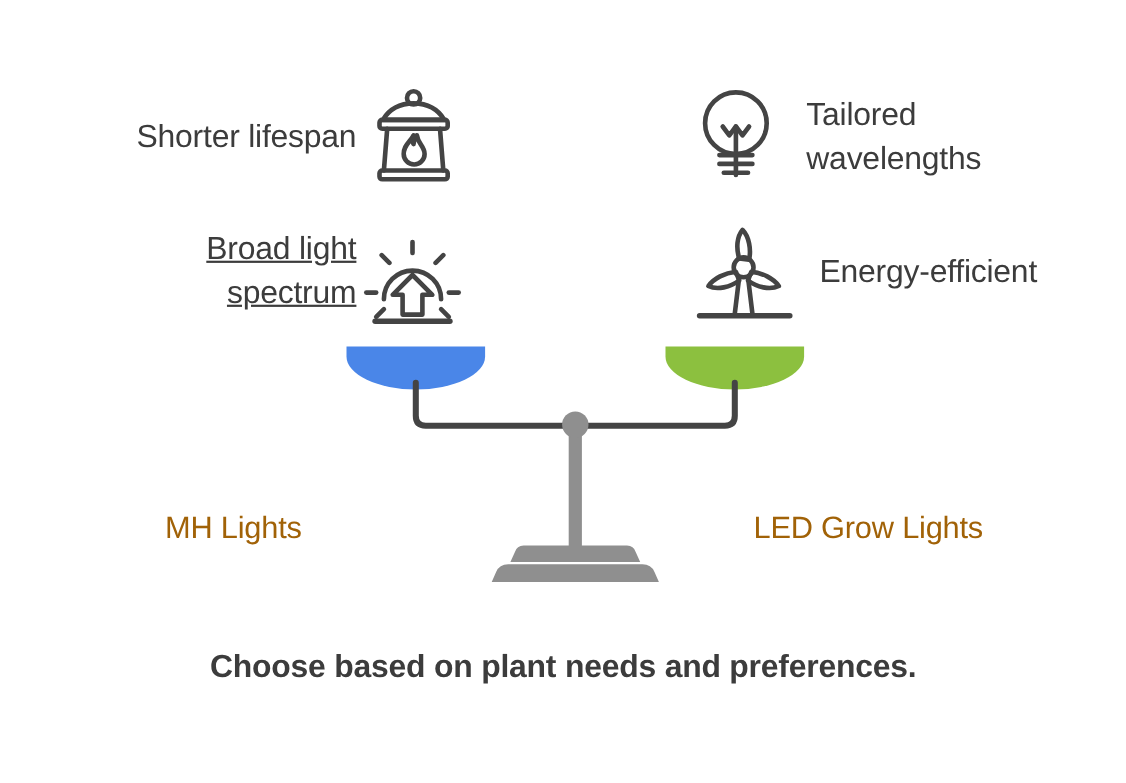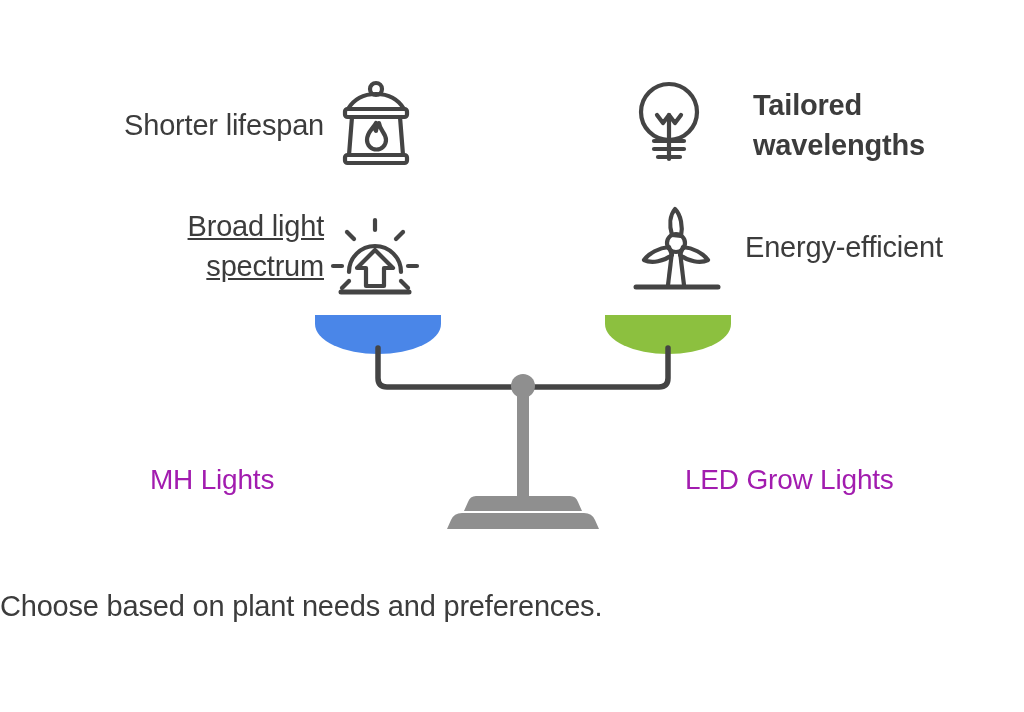--- a/index.html
+++ b/index.html
@@ -37,53 +37,53 @@
     top: 105px;
     width: 260px;
   }
   #label-broad-spectrum {
     right: 700px;
     top: 206px;
     width: 260px;
     text-decoration: underline;
   }
   #label-tailored-wavelengths {
-    left: 753px;
+    left: 733px;
     top: 85px;
     width: 260px;
-    font-weight: bold;
   }
   #label-energy-efficient {
     left: 733px;
     top: 227px;
     width: 280px;
     margin-left: 12px;
   }
 
   .side-name {
     position: absolute;
-    color: #a21caf;
+    color: #a16207;
     font-size: 28px;
     line-height: 34px;
     font-weight: 400;
     letter-spacing: -0.2px;
   }
   #name-left  { left: 150px; top: 463px; }
   #name-right { left: 685px; top: 463px; }
 
   #caption {
     position: absolute;
     left: 0;
     top: 586px;
     width: 1024px;
+    text-align: center;
     color: #3c3c3c;
     font-size: 29px;
     line-height: 40px;
     letter-spacing: -0.2px;
-    font-weight: 400;
+    font-weight: 700;
   }
 
   
   .icon-box { position: absolute; }
   #icon-lantern  { left: 336px; top: 79px;  width: 80px;  height: 92px; }
   #icon-sunrise  { left: 325px; top: 210px; width: 100px; height: 86px; }
   #icon-bulb     { left: 630px; top: 79px;  width: 78px;  height: 92px; }
   #icon-turbine  { left: 628px; top: 205px; width: 96px;  height: 92px; }
 
   

